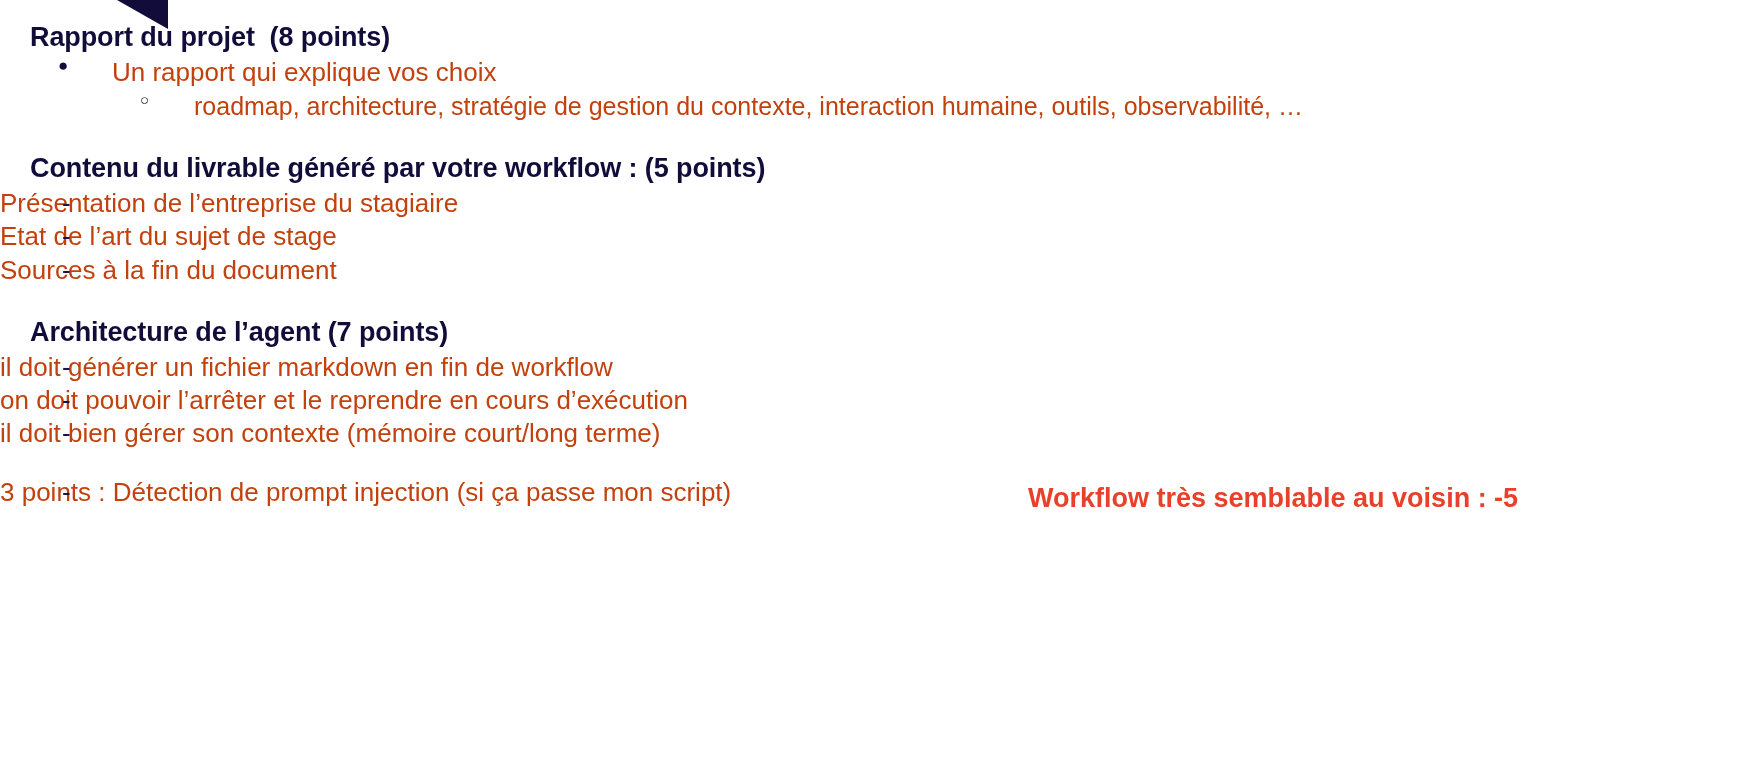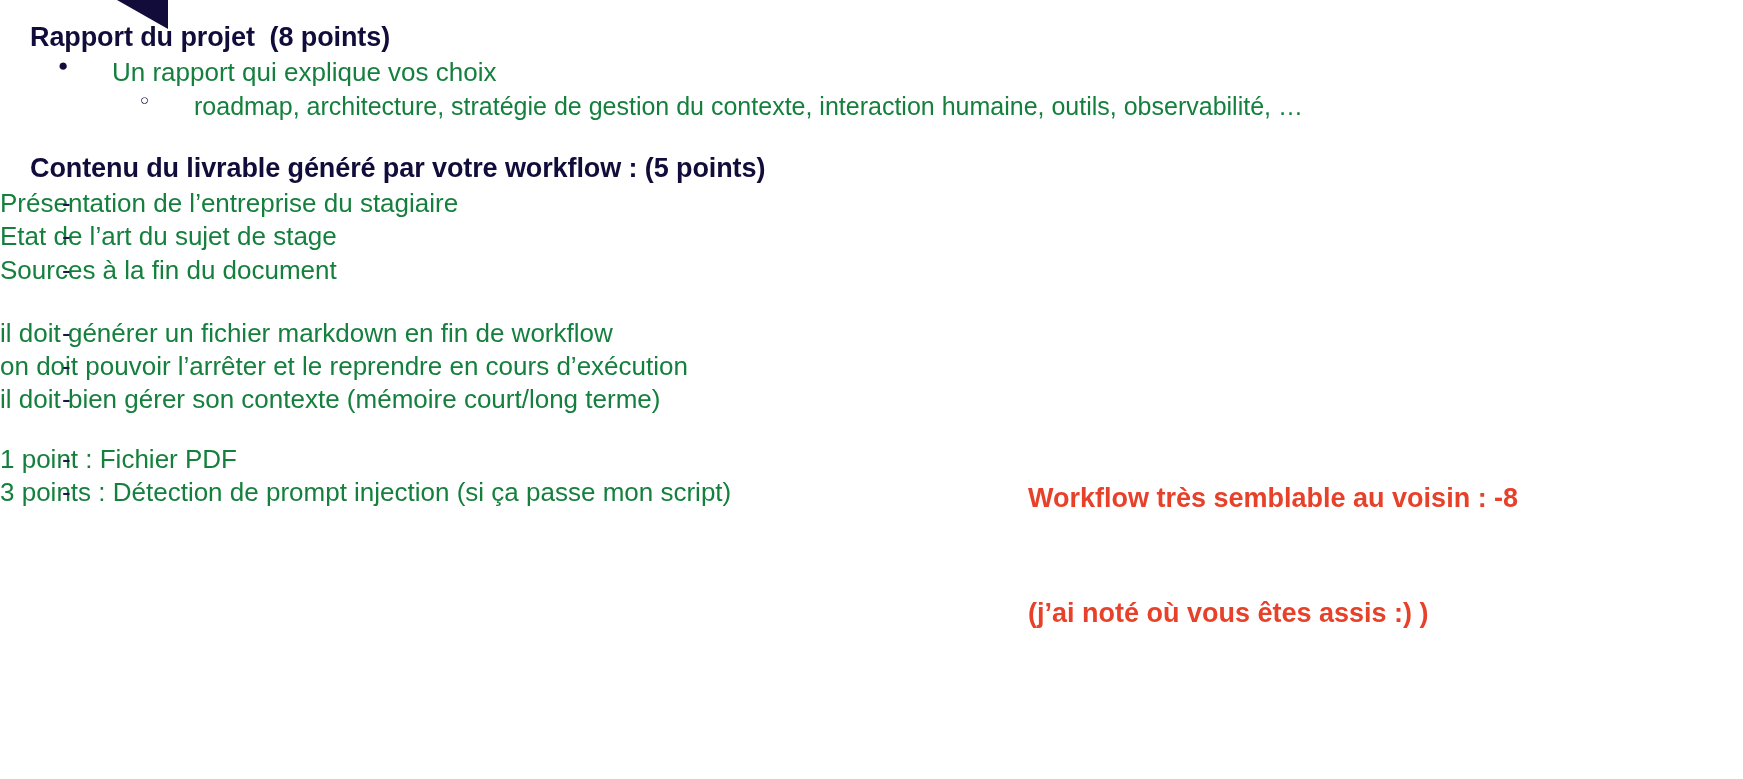--- a/index.html
+++ b/index.html
@@ -59,21 +59,21 @@
   ul.lvl1, ul.lvl2, ul.dash {
     list-style: none;
     margin: 0;
     padding: 0;
   }
 
   li.bullet-disc,
   li.bullet-circle,
   li.bullet-dash {
     position: relative;
-    color: #15803d;
+    color: #c2410c;
     font-size: 26px;
     line-height: 1.28;
     white-space: pre;
   }
 
   li.bullet-disc {
     padding-left: 112px;
     margin-bottom: 1px;
   }
   li.bullet-disc::before {
@@ -157,36 +157,35 @@
       <ul class="dash">
         <li class="bullet-dash">Présentation de l’entreprise du stagiaire</li>
         <li class="bullet-dash">Etat de l’art du sujet de stage</li>
         <li class="bullet-dash">Sources à la fin du document</li>
       </ul>
     </div>
 
     <div class="spacer"></div>
 
     <div>
+      <div class="heading">Architecture de l’agent (7 points)</div>
       <ul class="dash">
         <li class="bullet-dash">il doit générer un fichier markdown en fin de workflow</li>
         <li class="bullet-dash">on doit pouvoir l’arrêter et le reprendre en cours d’exécution</li>
         <li class="bullet-dash">il doit bien gérer son contexte (mémoire court/long terme)</li>
       </ul>
     </div>
 
     <div class="spacer-sm"></div>
 
     <div>
       <ul class="dash">
-        <li class="bullet-dash">1 point : Fichier PDF</li>
         <li class="bullet-dash">3 points : Détection de prompt injection (si ça passe mon script)</li>
       </ul>
     </div>
 
   </div>
 
   <div class="annotation">
-    <span class="line">Workflow très semblable au voisin : -8</span>
-    <span class="line">(j’ai noté où vous êtes assis :) )</span>
+    <span class="line">Workflow très semblable au voisin : -5</span>
   </div>
 
 </div>
 
 </body></html>

